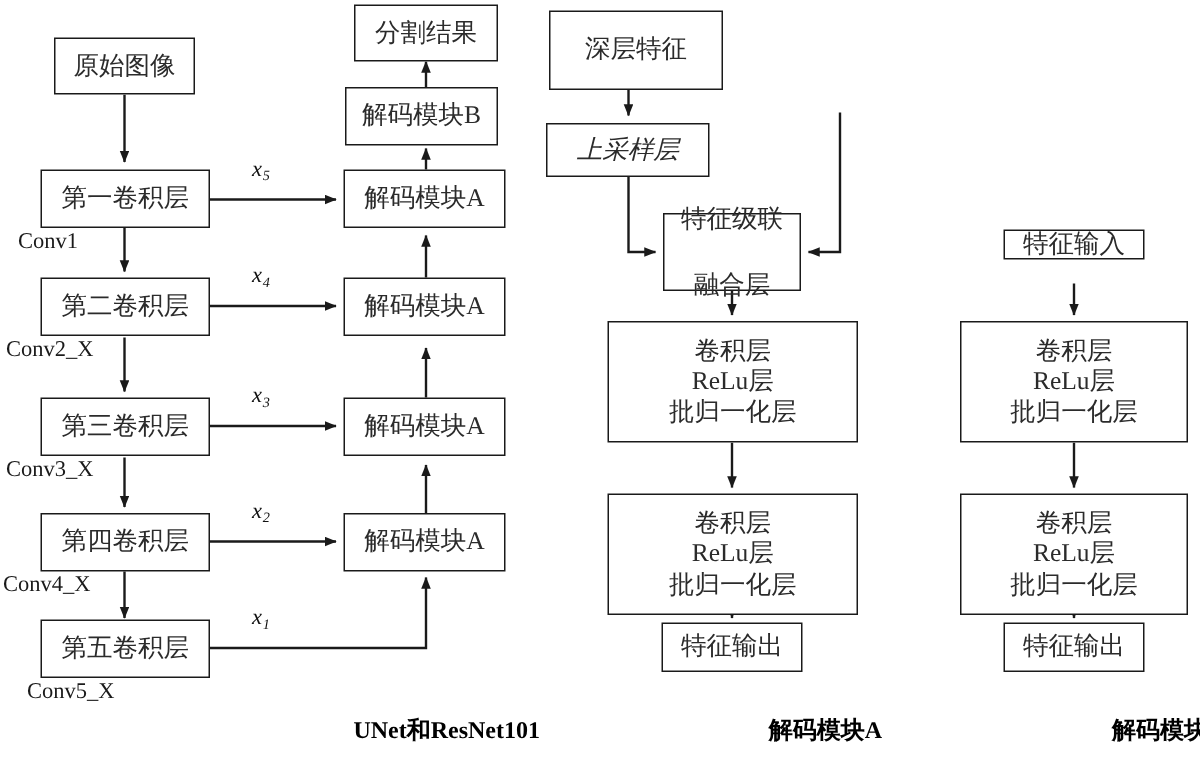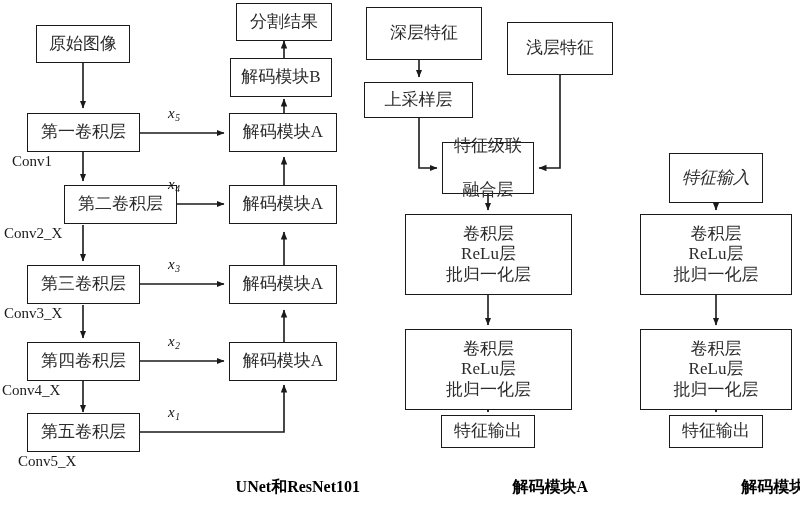--- a/index.html
+++ b/index.html
@@ -119,21 +119,21 @@
 
   <div class="node" style="left:236px; top:3px; width:96px; height:38px;">
     <span class="ln">分割结果</span>
   </div>
 
   <div class="node" style="left:27px; top:113px; width:113px; height:39px;">
     <span class="ln">第一卷积层</span>
   </div>
   <div class="plainlabel" style="left:12px; top:153px;">Conv1</div>
 
-  <div class="node" style="left:27px; top:185px; width:113px; height:39px;margin-left:37px;">
+  <div class="node" style="left:27px; top:185px; width:113px; height:39px;">
     <span class="ln">第二卷积层</span>
   </div>
   <div class="plainlabel" style="left:4px; top:225px;text-align:center;">Conv2_X</div>
 
   <div class="node" style="left:27px; top:265px; width:113px; height:39px;">
     <span class="ln">第三卷积层</span>
   </div>
   <div class="plainlabel" style="left:4px; top:305px;text-align:right;">Conv3_X</div>
 
   <div class="node" style="left:27px; top:342px; width:113px; height:39px;">
@@ -178,25 +178,22 @@
   <div class="xlabel" style="left:168px; top:404px;">
     <span>x</span><sub>1</sub>
   </div>
 
   <div class="caption" style="left:0px; top:477px; width:360px;">UNet和ResNet101</div>
 
   <div class="node" style="left:366px; top:7px; width:116px; height:53px;">
     <span class="ln">深层特征</span>
   </div>
 
-  <div class="node" style="left:507px; top:22px; width:106px; height:53px;">
-    <span class="ln">浅层特征</span>
-  </div>
-
-  <div class="node" style="left:364px; top:82px; width:109px; height:36px;">
+
+  <div class="node" style="left:364px; top:82px; width:109px; height:36px;font-style:italic;">
     <span class="ln">上采样层</span>
   </div>
 
   <div class="node" style="left:442px; top:142px; width:92px; height:52px;gap:23px;">
     <span class="ln">特征级联</span>
     <span class="ln">融合层</span>
   </div>
 
   <div class="node" style="left:405px; top:214px; width:167px; height:81px;">
     <span class="ln">卷积层</span>
@@ -209,21 +206,21 @@
     <span class="ln">ReLu层</span>
     <span class="ln">批归一化层</span>
   </div>
 
   <div class="node" style="left:441px; top:415px; width:94px; height:33px;">
     <span class="ln">特征输出</span>
   </div>
 
   <div class="caption" style="left:388px; top:477px; width:200px;">解码模块A</div>
 
-  <div class="node" style="left:669px; top:153px; width:94px; height:50px;font-style:italic;">
+  <div class="node" style="left:669px; top:153px; width:94px; height:20px;">
     <span class="ln">特征输入</span>
   </div>
 
   <div class="node" style="left:640px; top:214px; width:152px; height:81px;">
     <span class="ln">卷积层</span>
     <span class="ln">ReLu层</span>
     <span class="ln">批归一化层</span>
   </div>
 
   <div class="node" style="left:640px; top:329px; width:152px; height:81px;">

